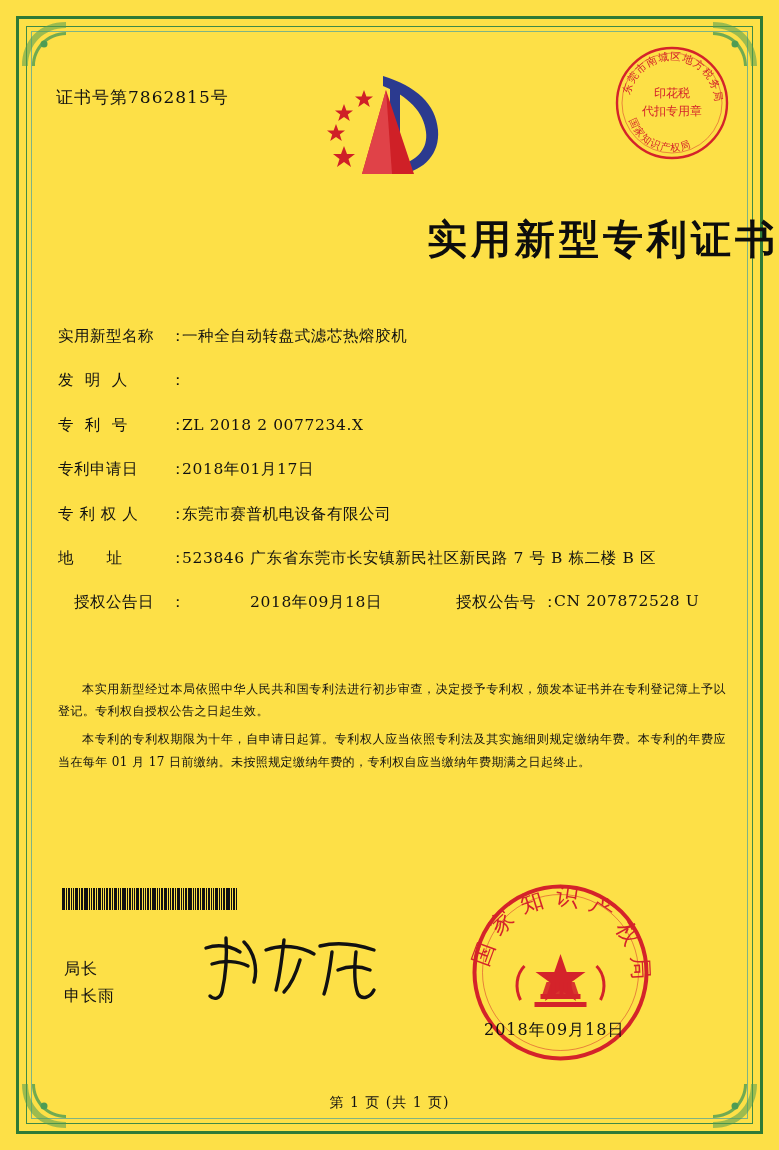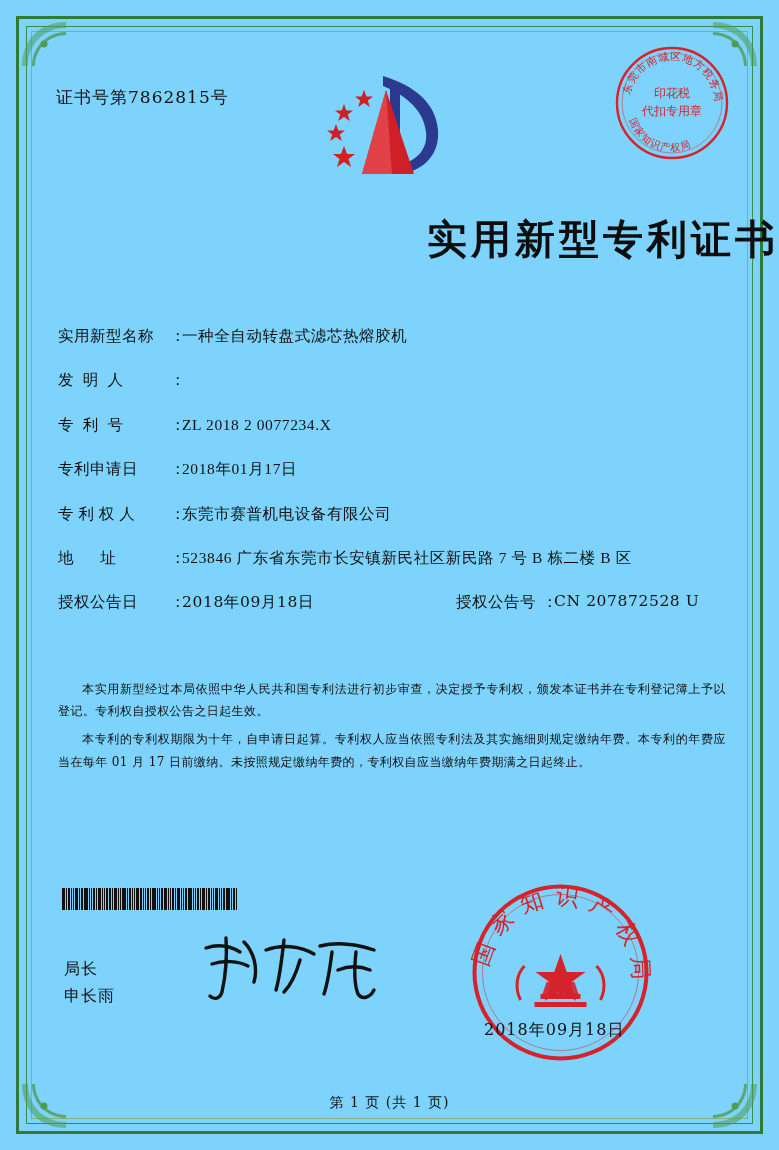--- a/index.html
+++ b/index.html
@@ -11,21 +11,21 @@
     height: 1150px;
     background: #ffffff;
     font-family: "DejaVu Sans", "Liberation Sans", sans-serif;
     overflow: hidden;
   }
 
   .page {
     position: relative;
     width: 779px;
     height: 1150px;
-    background: #7dd3fc;
+    background: #fde047;
     box-sizing: border-box;
   }
 
   
   .border-outer {
     position: absolute;
     left: 16px; top: 16px;
     right: 16px; bottom: 16px;
     border: 3px solid #2f7a36;
     box-sizing: border-box;
@@ -110,21 +110,20 @@
     width: 664px;
     font-family: "DejaVu Serif", "Liberation Serif", serif;
     font-size: 15.5px;
     color: #111;
   }
   .field-row {
     display: flex;
     align-items: flex-start;
     margin-bottom: 22px;
     line-height: 1.45;
-    font-family: Liberation Serif, serif;
   }
   .field-label {
     width: 112px;
     flex: 0 0 112px;
     white-space: pre;
     letter-spacing: 0.5px;
   }
   .field-colon {
     width: 12px;
     flex: 0 0 12px;
@@ -134,20 +133,21 @@
     letter-spacing: 0.6px;
   }
   .row-split {
     display: flex;
     margin-bottom: 6px;
   }
   .split-left {
     display: flex;
     width: 392px;
     flex: 0 0 392px;
+    text-align: center;
   }
   .split-right {
     display: flex;
     flex: 1 1 auto;
   }
   .split-right .field-label { width: 92px; flex: 0 0 92px; text-align: center; }
 
   .paragraphs {
     position: absolute;
     left: 58px;

